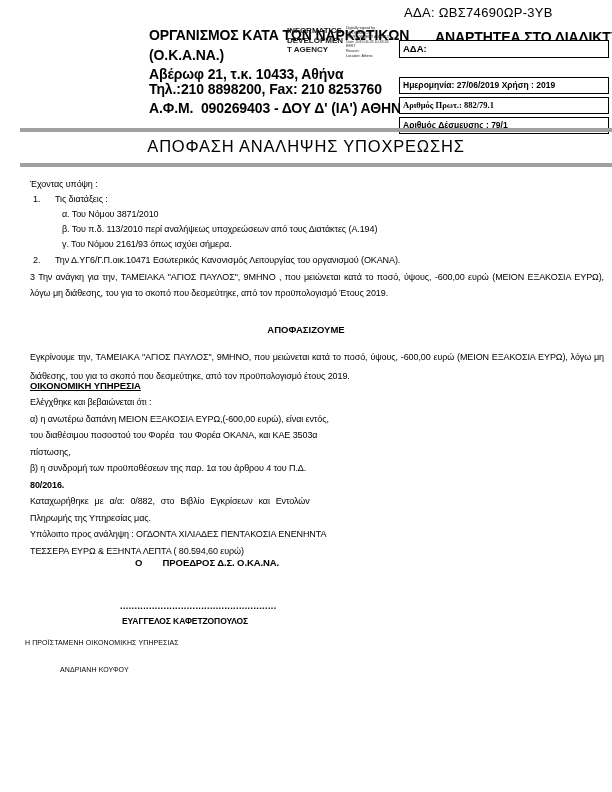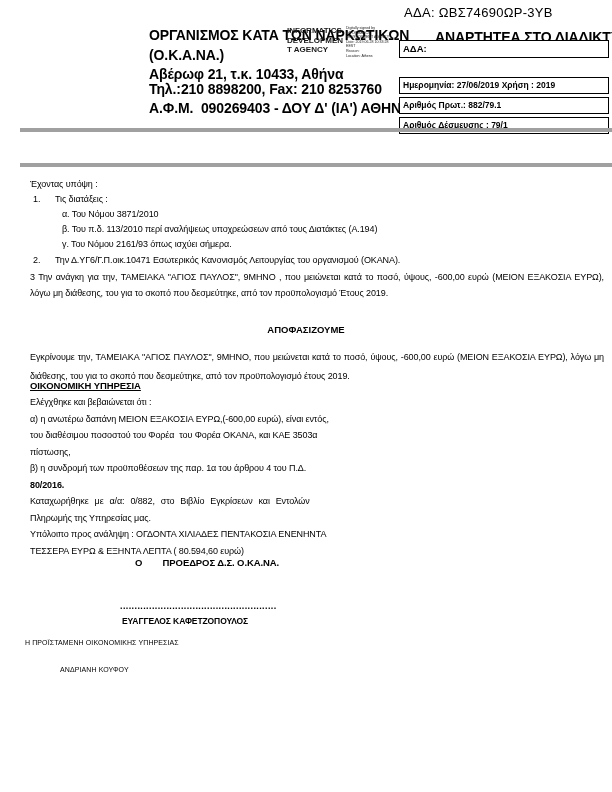--- a/index.html
+++ b/index.html
@@ -46,24 +46,25 @@
 INFORMATICS
 DEVELOPMENT AGENCY
 Date: 2019.06.28 10:33:28
 EEST
 Reason:
 Location: Athens</div>
 
   <div class="hdr abs" style="left:419px;top:29px;">ΑΝΑΡΤΗΤΕΑ ΣΤΟ ΔΙΑΔΙΚΤΥΟ</div>
   <div class="box" style="left:399px;top:40px;width:210px;height:18px;font-size:9.5px;">ΑΔΑ:</div>
   <div class="box" style="left:399px;top:77px;width:210px;height:17px;">Ημερομηνία: 27/06/2019 Χρήση : 2019</div>
-  <div class="box" style="left:399px;top:97px;width:210px;height:17px;">Αριθμός Πρωτ.: 882/79.1</div>
+  <div class="box" style="left:399px;top:97px;width:210px;height:17px;font-family:Liberation Serif, serif;">Αριθμός Πρωτ.: 882/79.1</div>
   <div class="box" style="left:399px;top:117px;width:210px;height:17px;">Αριθμός Δέσμευσης : 79/1</div>
 
   <div class="bar" style="top:128px;background:#a0a0a0;"></div>
+  <div class="title">ΑΠΟΦΑΣΗ ΑΝΑΛΗΨΗΣ ΥΠΟΧΡΕΩΣΗΣ</div>
   <div class="bar" style="top:163px;background:#a0a0a0;"></div>
 
   <div class="line" style="left:30px;top:179px;text-align:right;">Έχοντας υπόψη :</div>
   <div class="line" style="left:33px;top:194px;">1.</div>
   <div class="line" style="left:55px;top:194px;">Τις διατάξεις :</div>
   <div class="line" style="left:62px;top:209px;">α. Του Νόμου 3871/2010</div>
   <div class="line" style="left:62px;top:224px;">β. Του π.δ. 113/2010 περί αναλήψεως υποχρεώσεων από τους Διατάκτες (Α.194)</div>
   <div class="line" style="left:62px;top:239px;">γ. Του Νόμου 2161/93 όπως ισχύει σήμερα.</div>
   <div class="line" style="left:33px;top:255px;">2.</div>
   <div class="line" style="left:55px;top:255px;">Την Δ.ΥΓ6/Γ.Π.οικ.10471 Εσωτερικός Κανονισμός Λειτουργίας του οργανισμού (ΟΚΑΝΑ).</div>

